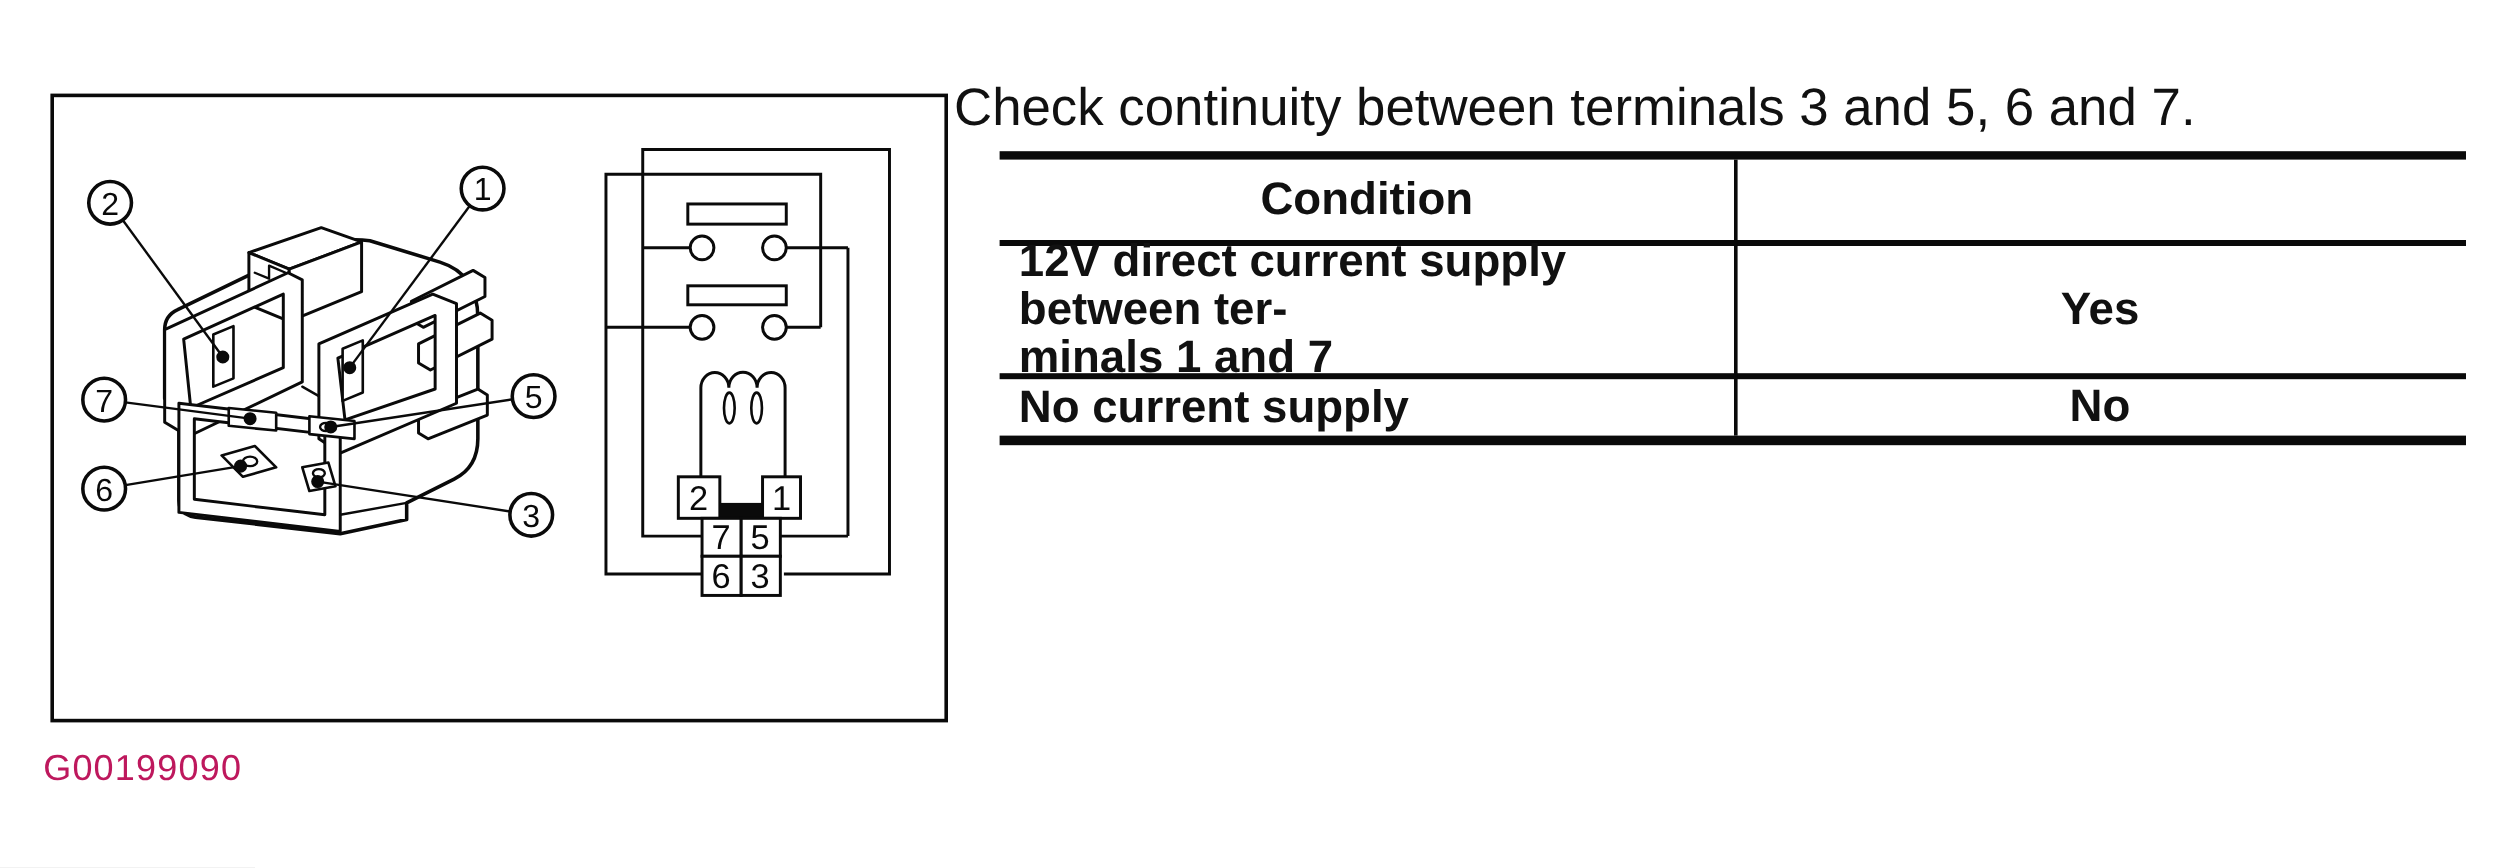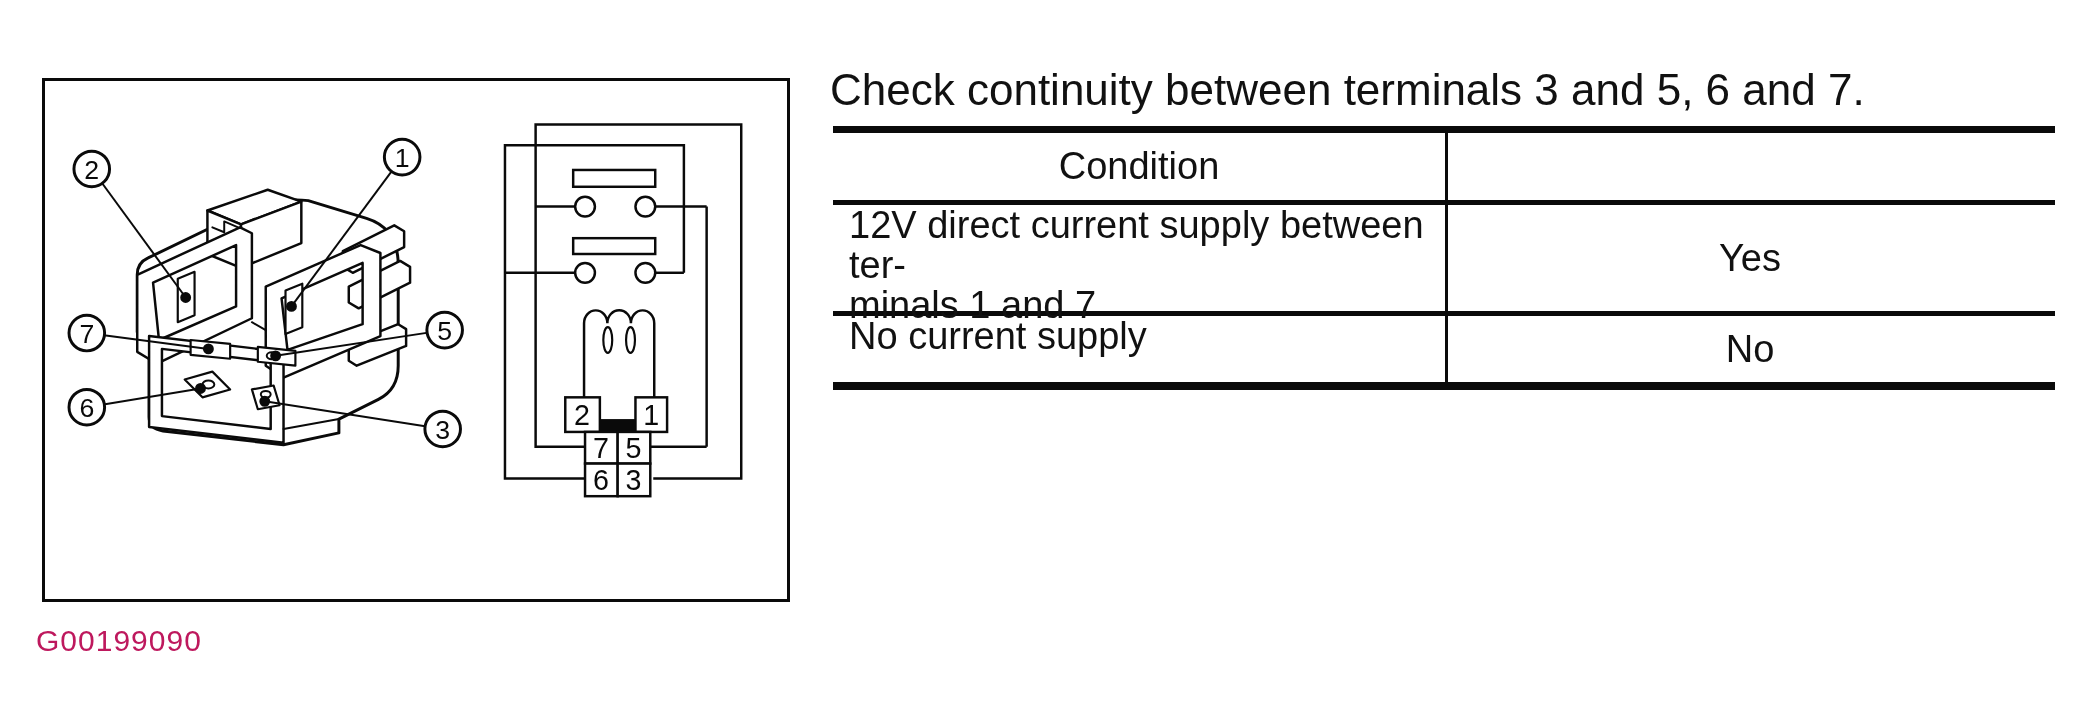--- a/index.html
+++ b/index.html
@@ -9,32 +9,32 @@
   }
   .figure-box{
     position:absolute;left:42px;top:78px;width:748px;height:524px;
     border:3px solid #0a0a0a;box-sizing:border-box;background:#ffffff;
   }
   .figure-box svg{position:absolute;left:0;top:0;width:100%;height:100%;}
   .figure-caption{
     position:absolute;left:36px;top:624px;font-size:30px;letter-spacing:1px;color:#be185d;
   }
   .heading{
-    position:absolute;left:830px;top:67px;font-size:44px;line-height:46px;color:#111;white-space:nowrap;
+    position:absolute;left:795px;top:67px;font-size:44px;line-height:46px;color:#111;white-space:nowrap;
   }
   .ctable{
     position:absolute;left:833px;top:126px;width:1222px;box-sizing:border-box;
     border-top:7px solid #0a0a0a;border-bottom:8px solid #0a0a0a;font-size:38px;color:#111;
   }
-  .trow{display:flex;position:relative;}
+  .trow{display:flex;position:relative;font-weight:bold;}
   .thead{height:67px;}
   .tr1{height:106px;}
-  .tr2{height:66px;}
+  .tr2{height:47px;}
   .rule{height:5px;background:#0a0a0a;}
-  .c1{width:612px;box-sizing:border-box;display:flex;flex-direction:column;justify-content:flex-start;}
+  .c1{width:612px;box-sizing:border-box;display:flex;flex-direction:column;justify-content:center;}
   .c2{flex:1;display:flex;align-items:center;justify-content:center;text-align:center;}
   .hc{align-items:center;justify-content:center;text-align:center;}
   .c1.body{padding-left:16px;line-height:40px;}
   .vdivider{
     position:absolute;left:612px;top:0;bottom:0;width:3px;background:#0a0a0a;
   }
   svg text{font-family:"Liberation Sans","DejaVu Sans",sans-serif;fill:#0a0a0a;}
   svg .ln{stroke:#0a0a0a;fill:none;}
   svg .wh{stroke:#0a0a0a;fill:#ffffff;}
 </style>

